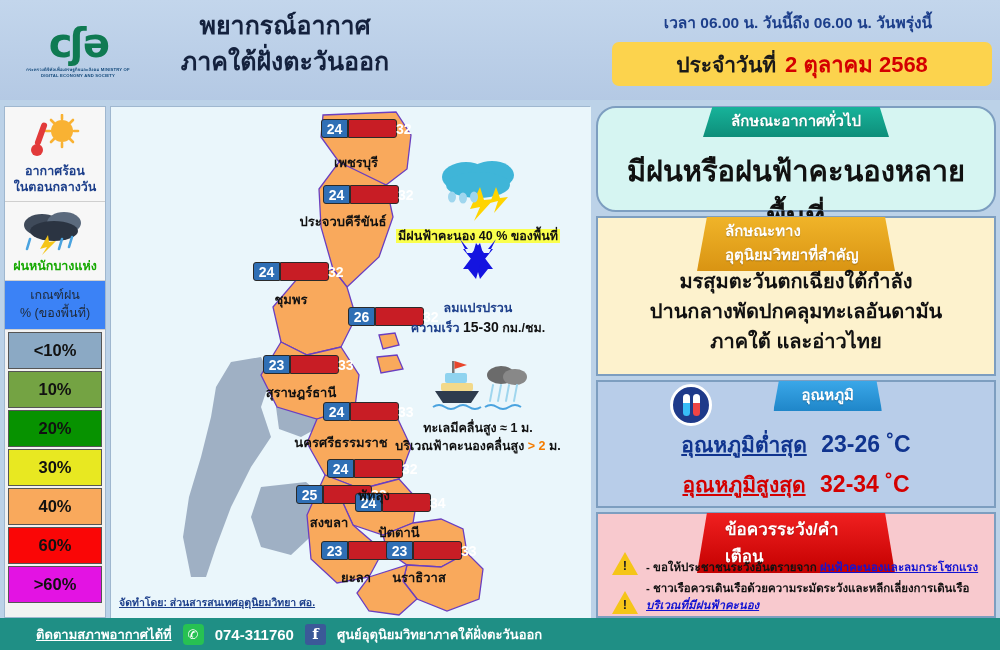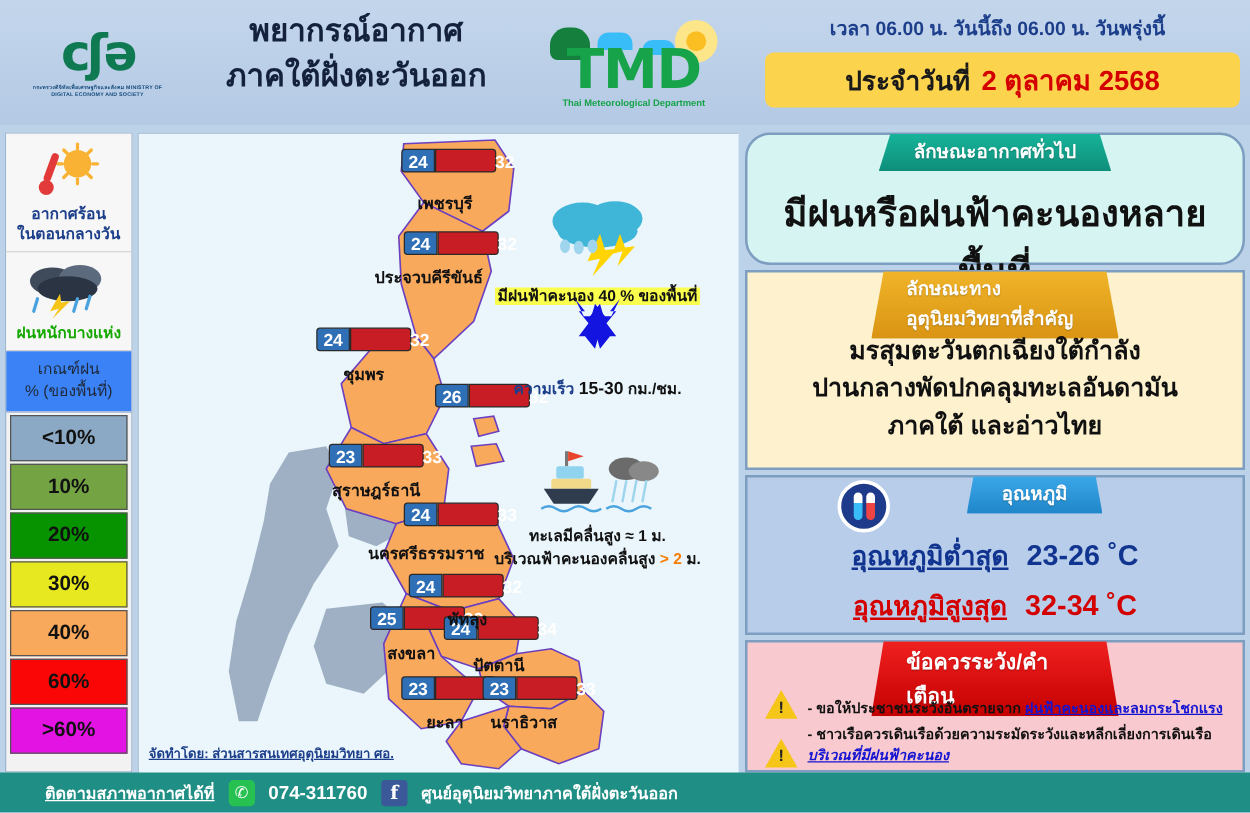--- a/index.html
+++ b/index.html
@@ -171,28 +171,20 @@
     <div class="mark">cʃə</div>
     <div class="mtext">กระทรวงดิจิทัลเพื่อเศรษฐกิจและสังคม
 MINISTRY OF DIGITAL ECONOMY AND SOCIETY</div>
   </div>
 
   <div id="header-title">
     <div>พยากรณ์อากาศ</div>
     <div>ภาคใต้ฝั่งตะวันออก</div>
   </div>
 
-  <div id="tmd-logo">
-    <div class="sun"></div>
-    <div class="tree"></div>
-    <div class="cl1"></div>
-    <div class="cl2"></div>
-    <div class="tmd-word">TMD</div>
-    <div class="tmd-sub">Thai Meteorological Department</div>
-  </div>
 
   <div id="header-time">เวลา 06.00 น. วันนี้ถึง 06.00 น. วันพรุ่งนี้</div>
 
   <div id="date-banner">
     <span class="d-lbl">ประจำวันที่</span>
     <span class="d-val">2 ตุลาคม 2568</span>
   </div>
 </div>
 
 <div id="legend">
@@ -364,20 +356,21 @@
   </div>
 
   <div class="ctr-block" style="left:262px; top:128px;">
     <div>
       <svg width="56" height="58" viewBox="0 0 56 58">
         <path d="M10 4 L18 14 L13 14 L26 30 L30 44 L38 34 L43 34 L34 22 L30 8 L22 18 L17 18 Z" fill="#1414e0"></path>
         <path d="M46 4 L38 14 L43 14 L30 30 L26 44 L18 34 L13 34 L22 22 L26 8 L34 18 L39 18 Z" fill="#1414e0"></path>
       </svg>
     </div>
     <div class="ctr-cap" style="margin-top:2px;">
+      <div class="hl-blue">ลมแปรปรวน</div>
       <div>
         <span class="hl-blue">ความเร็ว</span>
         <span style="font-size:14px;">15-30</span>
         <span>กม./ชม.</span>
       </div>
     </div>
   </div>
 
   <div class="ctr-block" style="left:262px; top:250px;">
     <div>

